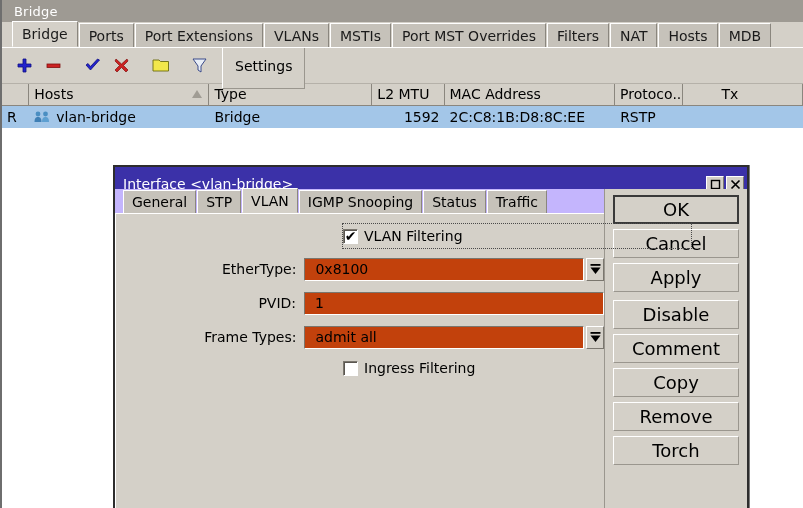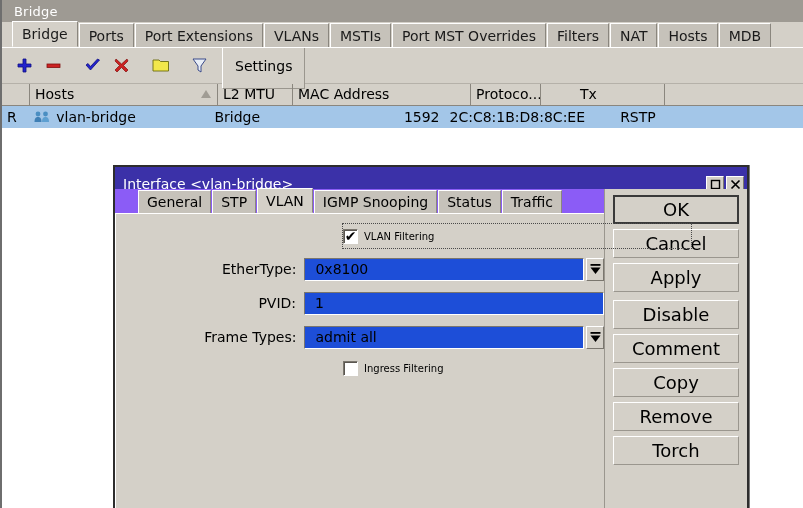--- a/index.html
+++ b/index.html
@@ -223,24 +223,24 @@
   }
   #dlg-left {
     width: 490px;
     box-sizing: border-box;
     border-right: 1px solid #9a968e;
     display: flex;
     flex-direction: column;
   }
   #dlg-tabstrip {
     height: 25px;
-    background: #8b5cf6;
+    background: #c4b5fd;
     display: flex;
     align-items: flex-end;
-    padding-left: 23px;
+    padding-left: 8px;
     box-sizing: border-box;
     border-bottom: 1px solid #ffffff;
   }
   .dtab {
     height: 23px;
     line-height: 23px;
     padding: 0 8px;
     background: #c6c2ba;
     border-left: 1px solid #ffffff;
     border-top: 1px solid #ffffff;
@@ -280,21 +280,21 @@
   .flabel {
     width: 227px;
     text-align: right;
     padding-right: 8px;
     font-size: 14px;
     box-sizing: border-box;
     white-space: nowrap;
   }
   .finput {
     height: 23px;
-    background: #1d4ed8;
+    background: #c2410c;
     border: 1px solid #7a766e;
     border-right-color: #ffffff;
     border-bottom-color: #ffffff;
     font-size: 14px;
     line-height: 21px;
     padding: 0 10px;
     box-sizing: border-box;
     color: #000;
     font-family: "DejaVu Sans", sans-serif;
     outline: none;
@@ -345,21 +345,21 @@
     justify-content: center;
     cursor: default;
     box-sizing: border-box;
   }
   .cbox .tick {
     font-size: 14px;
     line-height: 12px;
     color: #000;
     font-weight: bold;
   }
-  .clabel { font-size: 10px; white-space: nowrap; }
+  .clabel { font-size: 14px; white-space: nowrap; }
 
   #dlg-right {
     width: 142px;
     background: #d4d0c8;
     padding: 6px 8px 0 8px;
     box-sizing: border-box;
   }
   .dbtn {
     width: 126px;
     height: 29px;
@@ -439,20 +439,21 @@
     <div class="tlabelbtn">Settings</div>
   </div>
 
   <div id="table-wrap">
     <div id="table-header">
       <div class="th col-flag"></div>
       <div class="th col-name">
         <span>Hosts</span>
         <span class="sortmark"></span>
       </div>
+      <div class="th col-type">Type</div>
       <div class="th col-mtu">L2 MTU</div>
       <div class="th col-mac">MAC Address</div>
       <div class="th col-proto">Protoco...</div>
       <div class="th col-tx">Tx</div>
     </div>
     <div id="table-row">
       <div class="td col-flag">R</div>
       <div class="td col-name">
         <svg class="bridge-icon" viewBox="0 0 16 14">
           <circle cx="4" cy="4" r="2.4" fill="#4a8ec2"></circle>

